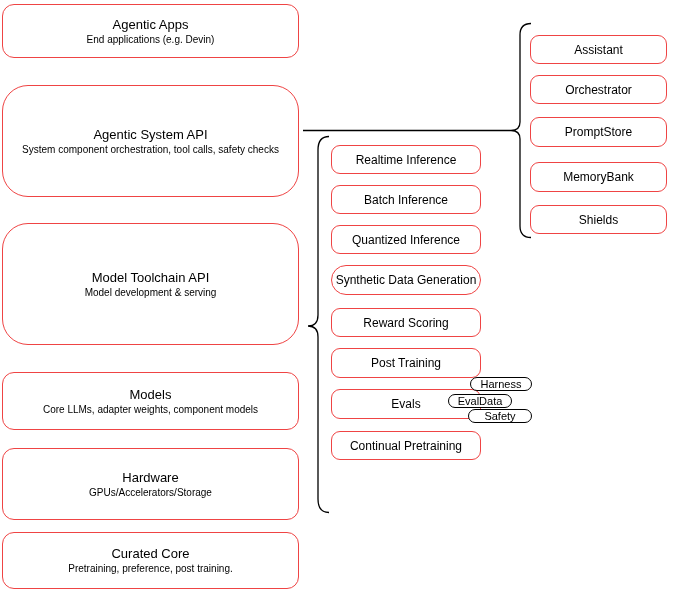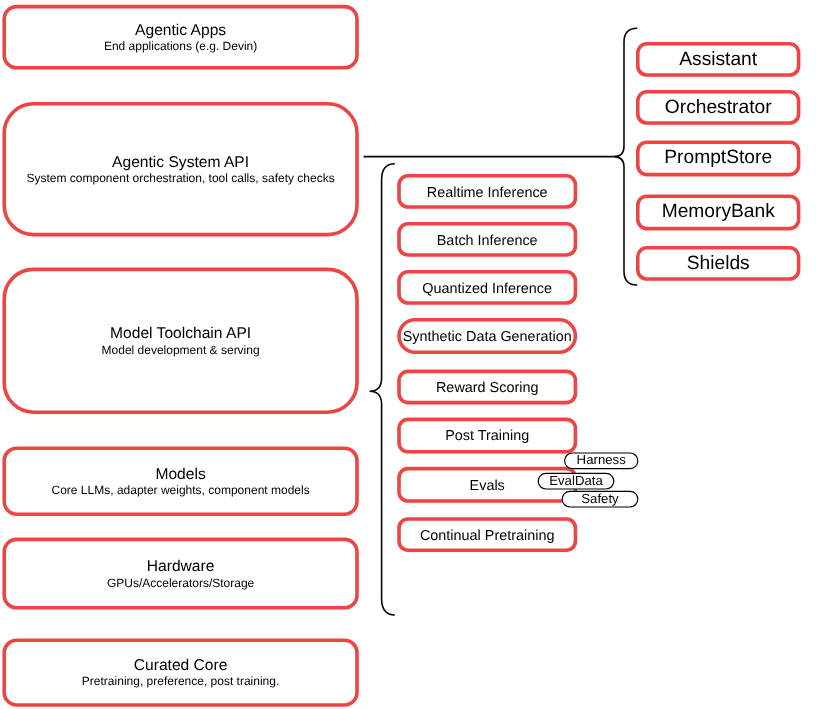--- a/index.html
+++ b/index.html
@@ -8,33 +8,33 @@
     width:682px;height:591px;
     background:#ffffff;
     font-family:"Liberation Sans", sans-serif;
     color:#000;
     overflow:hidden;
   }
   .box{
     position:absolute;
     box-sizing:border-box;
     background:#ffffff;
-    border:3px solid #ef4444;
+    border:1px solid #ef4444;
     display:flex;
     flex-direction:column;
     align-items:center;
     justify-content:center;
     text-align:center;
   }
   .layer{ left:2px; width:297px; border-radius:12px; }
   .layer.big{ border-radius:26px; }
   .layer .title{ font-size:13px; line-height:17px; }
   .layer .subtitle{ font-size:10px; line-height:14px; }
   .mid{ left:331px; width:150px; height:29px; border-radius:9px; font-size:12px; }
-  .right{ left:530px; width:137px; height:29px; border-radius:9px; font-size:16px; }
+  .right{ left:530px; width:137px; height:29px; border-radius:9px; font-size:12px; }
   .pill{
     position:absolute;
     box-sizing:border-box;
     background:#ffffff;
     border:1px solid #000;
     border-radius:8px;
     font-size:11px;
     display:flex;align-items:center;justify-content:center;
     z-index:5;
   }
@@ -62,21 +62,21 @@
   <div class="box layer big" style="top:223px;height:122px;">
     <div class="title">Model Toolchain API</div>
     <div class="subtitle">Model development &amp; serving</div>
   </div>
 
   <div class="box layer" style="top:372px;height:58px;">
     <div class="title">Models</div>
     <div class="subtitle">Core LLMs, adapter weights, component models</div>
   </div>
 
-  <div class="box layer" style="top:448px;height:60px;">
+  <div class="box layer" style="top:448px;height:72px;">
     <div class="title">Hardware</div>
     <div class="subtitle">GPUs/Accelerators/Storage</div>
   </div>
 
   <div class="box layer" style="top:532px;height:57px;">
     <div class="title">Curated Core</div>
     <div class="subtitle">Pretraining, preference, post training.</div>
   </div>
 
   <div class="box mid" style="top:145px;justify-content:center;">

